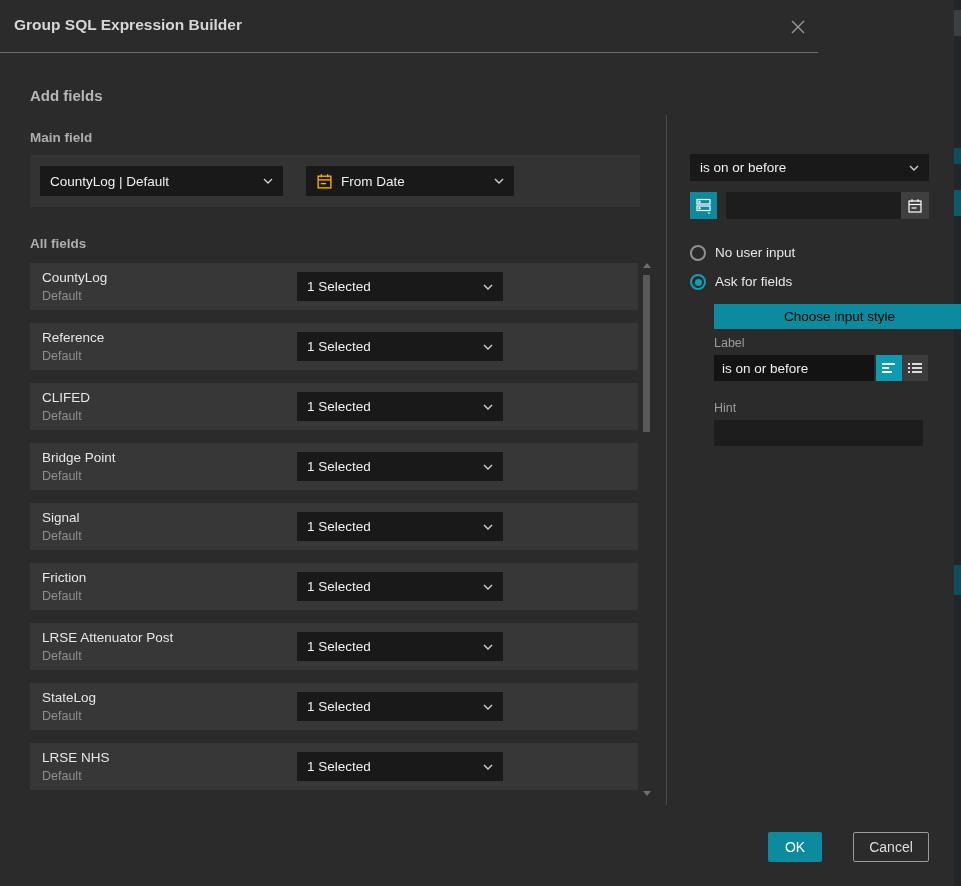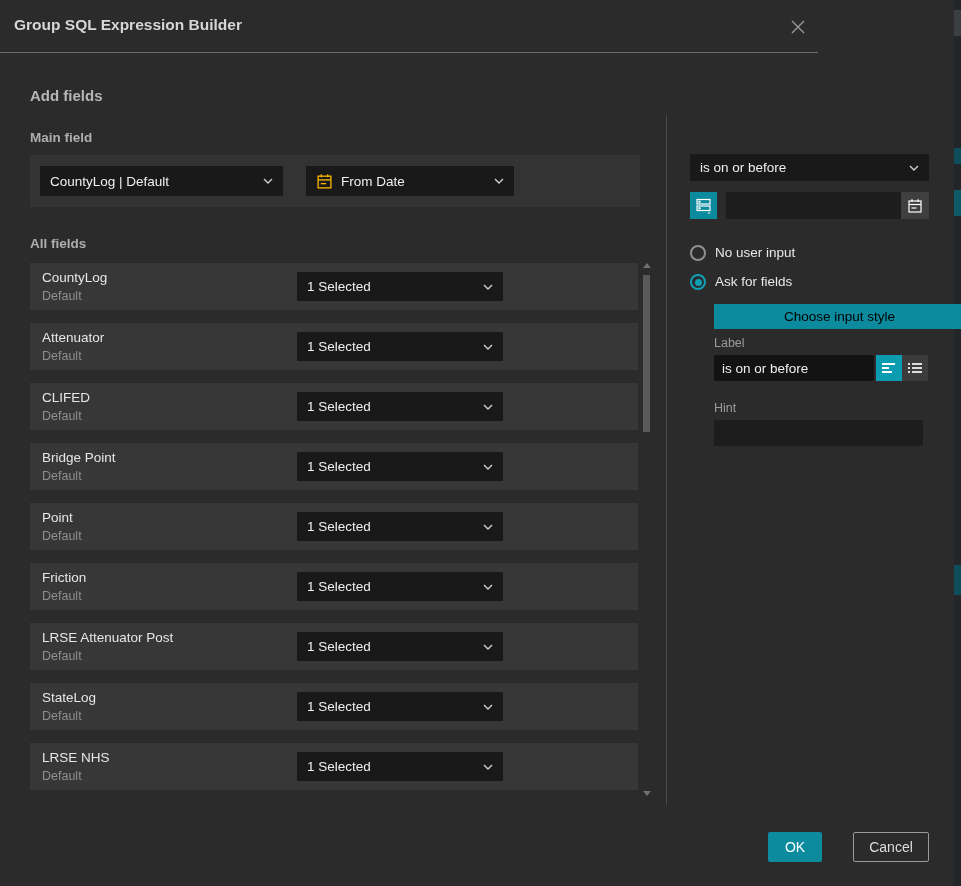--- a/index.html
+++ b/index.html
@@ -159,21 +159,21 @@
     <div class="dd">
       <span class="grow">1 Selected</span>
       <span class="chev">
           <svg width="10" height="6" viewBox="0 0 10 6">
             <path d="M1 1 L5 5 L9 1" fill="none" stroke="#cfcfcf" stroke-width="1.4"></path>
           </svg>
         </span>
     </div>
   </div>
   <div class="row" style="top:323px">
-    <div class="fname">Attenuator</div>
+    <div class="fname">Reference</div>
     <div class="fsub">Default</div>
     <div class="dd">
       <span class="grow">1 Selected</span>
       <span class="chev">
           <svg width="10" height="6" viewBox="0 0 10 6">
             <path d="M1 1 L5 5 L9 1" fill="none" stroke="#cfcfcf" stroke-width="1.4"></path>
           </svg>
         </span>
     </div>
   </div>
@@ -195,21 +195,21 @@
     <div class="dd">
       <span class="grow">1 Selected</span>
       <span class="chev">
           <svg width="10" height="6" viewBox="0 0 10 6">
             <path d="M1 1 L5 5 L9 1" fill="none" stroke="#cfcfcf" stroke-width="1.4"></path>
           </svg>
         </span>
     </div>
   </div>
   <div class="row" style="top:503px">
-    <div class="fname">Point</div>
+    <div class="fname">Signal</div>
     <div class="fsub">Default</div>
     <div class="dd">
       <span class="grow">1 Selected</span>
       <span class="chev">
           <svg width="10" height="6" viewBox="0 0 10 6">
             <path d="M1 1 L5 5 L9 1" fill="none" stroke="#cfcfcf" stroke-width="1.4"></path>
           </svg>
         </span>
     </div>
   </div>

